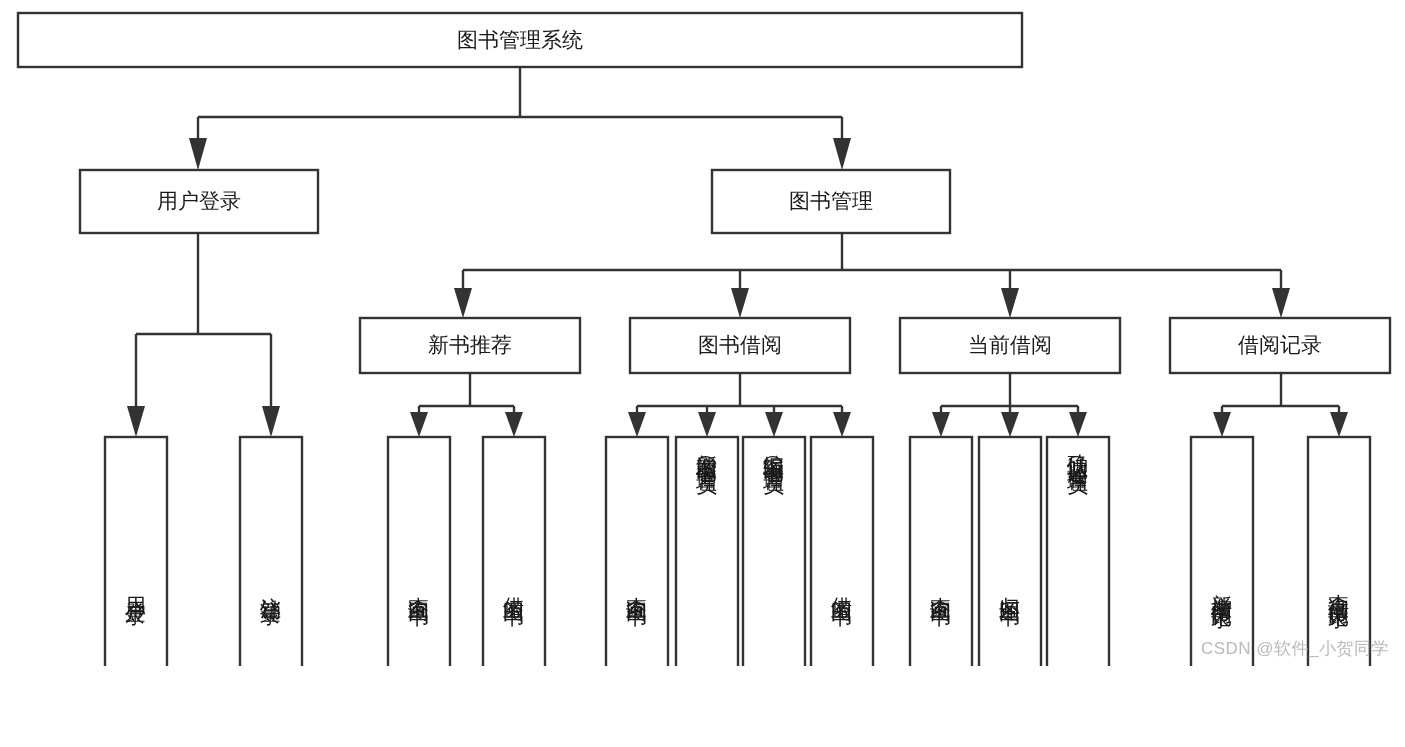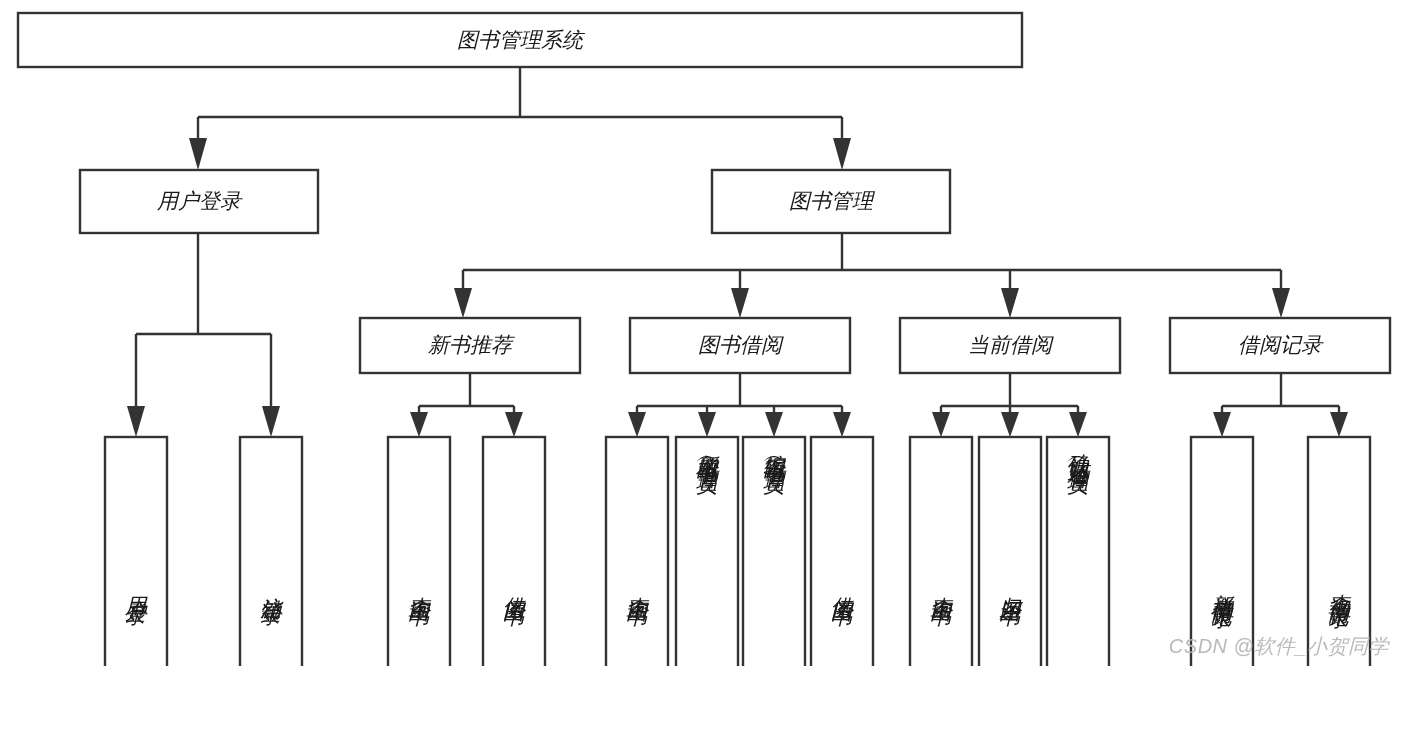--- a/index.html
+++ b/index.html
@@ -9,21 +9,20 @@
   }
   body {
     font-family: "Liberation Sans", "DejaVu Sans", sans-serif;
   }
   #diagram-root {
     position: relative;
     width: 1405px;
     height: 666px;
     background: #ffffff;
     overflow: hidden;
-    font-style: italic;
   }
   svg#flow-svg {
     position: absolute;
     left: 0;
     top: 0;
     width: 1405px;
     height: 747px;
     display: block;
   }
   .node-box {
@@ -63,21 +62,21 @@
     color: #1a1a1a;
     letter-spacing: 3px;
     line-height: 1;
     white-space: nowrap;
   }
   .watermark {
     position: absolute;
     right: 16px;
     bottom: 6px;
     font-family: "Liberation Sans", "DejaVu Sans", sans-serif;
-    font-size: 20px;
+    font-size: 17px;
     color: #b9b9b9;
     letter-spacing: 0.5px;
     white-space: nowrap;
     pointer-events: none;
   }
 </style>
 </head>
 <body>
 
 <div id="diagram-root">

